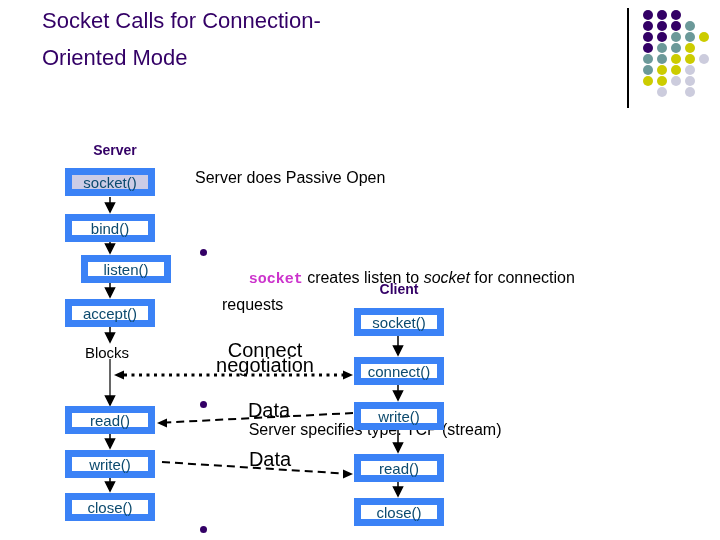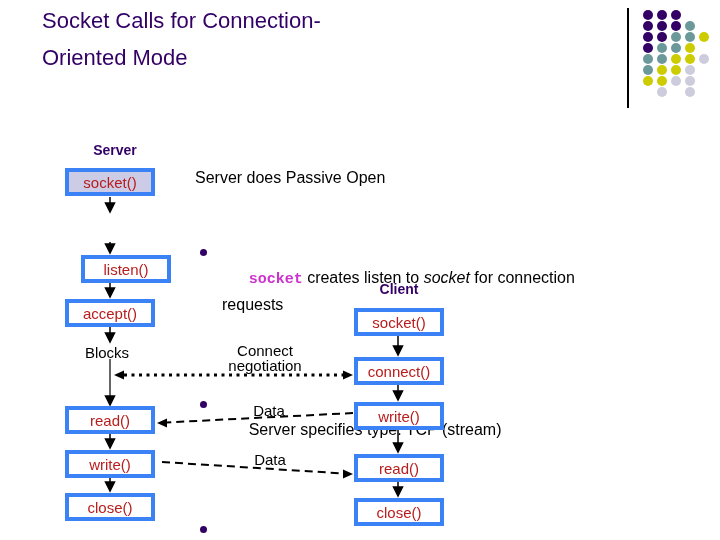--- a/index.html
+++ b/index.html
@@ -47,31 +47,31 @@
   .code {
     font-family: "Liberation Mono", monospace;
     font-weight: bold; font-size: 15px;
     color: var(--accent-code, #CC33CC);
   }
   .em-plain { font-style: italic; }
   
   .conn-svg { position: absolute; left: 0; top: 0; z-index: 1; pointer-events: none; }
   .box {
     position: absolute; width: 90px; height: 28px; box-sizing: border-box;
-    border: 4px solid #3b82f6; background: #fff;
+    border: 7px solid #3b82f6; background: #fff;
     display: flex; align-items: center; justify-content: center;
-    font-size: 15px; color: #b91c1c; z-index: 2;
+    font-size: 15px; color: #0c4a6e; z-index: 2;
   }
   .box.hl { background: var(--box-highlight, #CCCCE6); }
   .col-label {
     position: absolute; width: 80px; text-align: center;
     font-size: 14px; font-weight: bold; color: var(--title, #330066); z-index: 3;
   }
   .flow-label {
-    position: absolute; text-align: center; font-size: 15px;
+    position: absolute; text-align: center; font-size: 20px;
     color: #000; z-index: 3; line-height: 15px;
   }
   .blocks-label {
     position: absolute; left: 77px; top: 344px; width: 60px;
     text-align: center; font-size: 15px; color: #000; z-index: 3;
   }
 </style>
 </head>
 <body>
 
@@ -181,20 +181,21 @@
     <div class="bullet">
       <span class="bdot"></span><span>Server specifies type: TCP (stream)</span>
     </div>
     <div class="bullet">
       <span class="bdot"></span><br>
     </div>
   </div>
 
   <div class="col-label" style="left:75px; top:142px;">Server</div>
   <div class="box hl" style="left:65px; top:168px;">socket()</div>
+  <div class="box" style="left:65px; top:214px;">bind()</div>
   <div class="box" style="left:65px; top:255px;margin-left:16px;">listen()</div>
   <div class="box" style="left:65px; top:299px;">accept()</div>
   <div class="blocks-label">Blocks</div>
   <div class="box" style="left:65px; top:406px;">read()</div>
   <div class="box" style="left:65px; top:450px;">write()</div>
   <div class="box" style="left:65px; top:493px;">close()</div>
 
   <div class="col-label" style="left:359px; top:281px;text-align:center;">Client</div>
   <div class="box" style="left:354px; top:308px;">socket()</div>
   <div class="box" style="left:354px; top:357px;text-align:center;">connect()</div>

